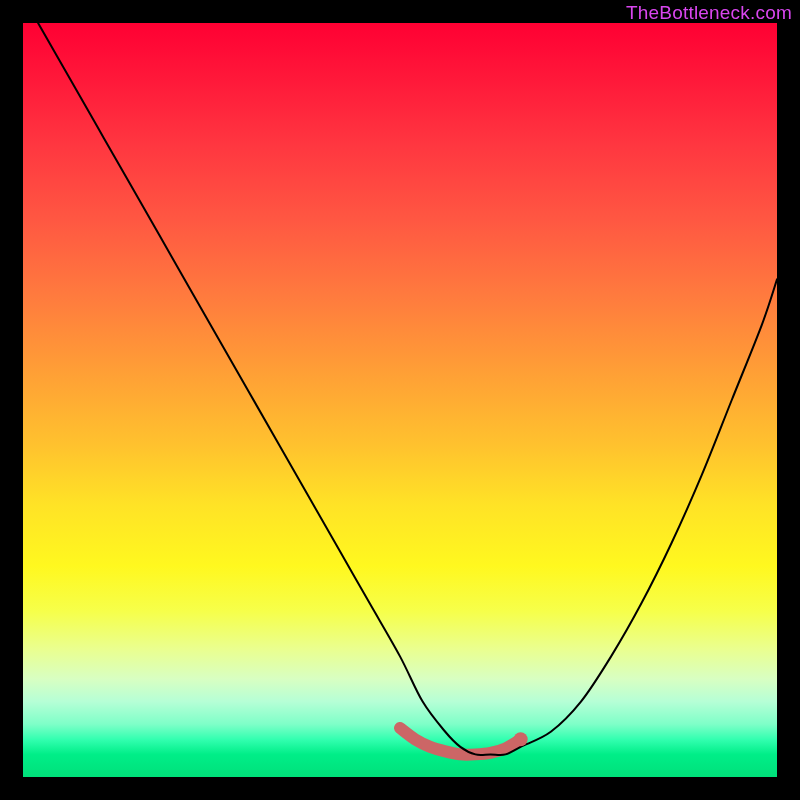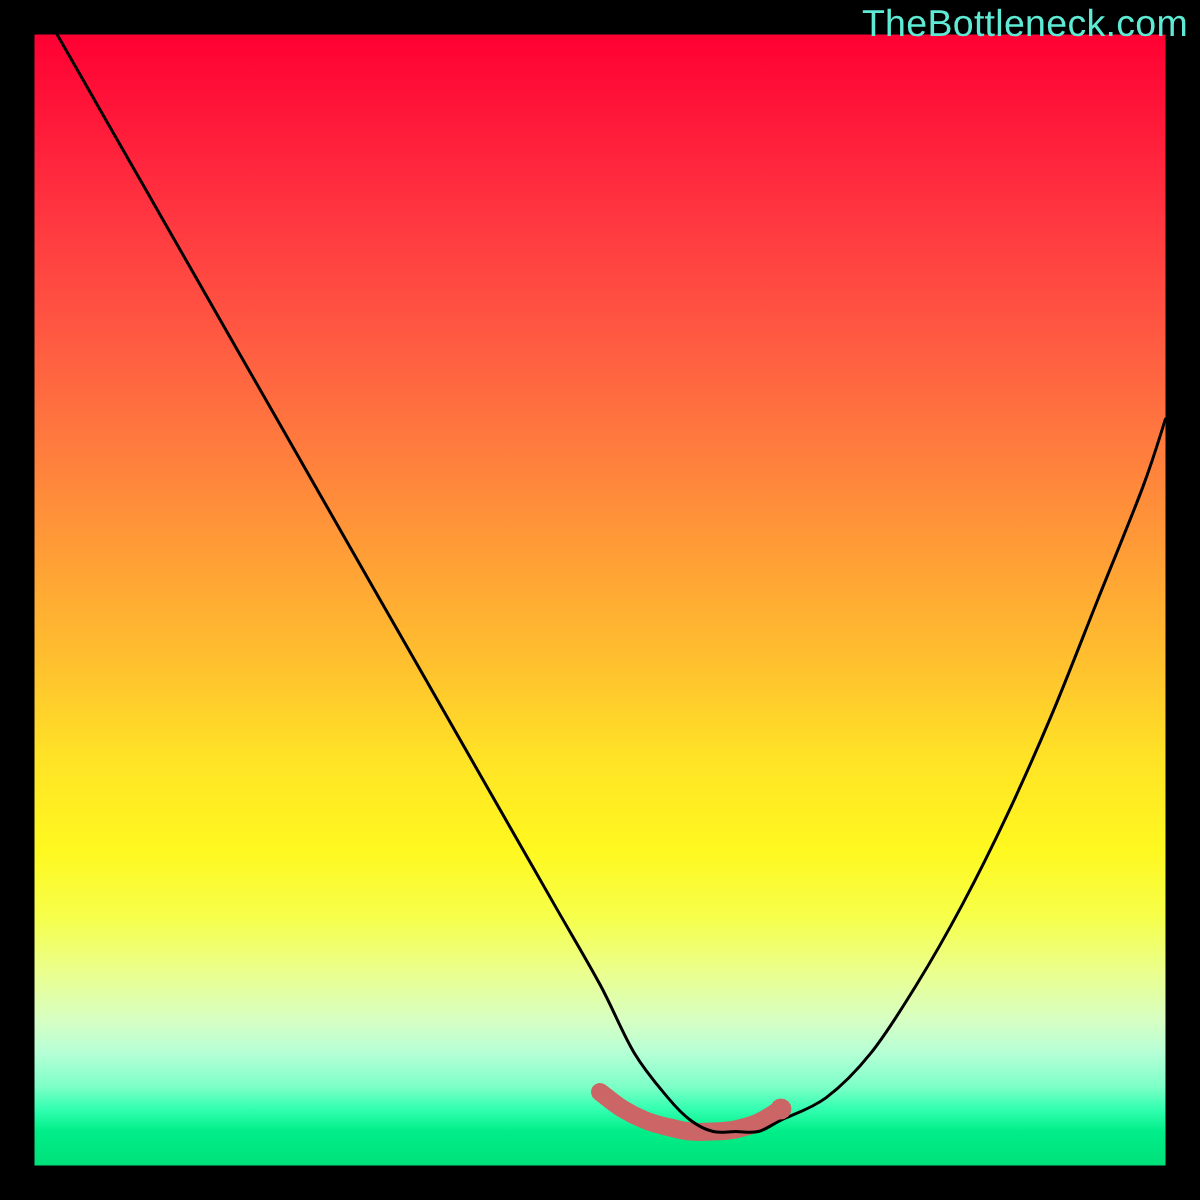--- a/index.html
+++ b/index.html
@@ -49,22 +49,22 @@
     left: 0;
     top: 0;
     width: 754px;
     height: 754px;
     overflow: visible;
   }
   .watermark {
     position: absolute;
     top: 2px;
     right: 8px;
-    color: #5eead4;
-    font-size: 25px;
+    color: #d946ef;
+    font-size: 19px;
     font-weight: 500;
     letter-spacing: 0.2px;
     user-select: none;
   }
 </style>
 </head>
 <body>
 
 <div class="frame">
   <div class="plot-area">

